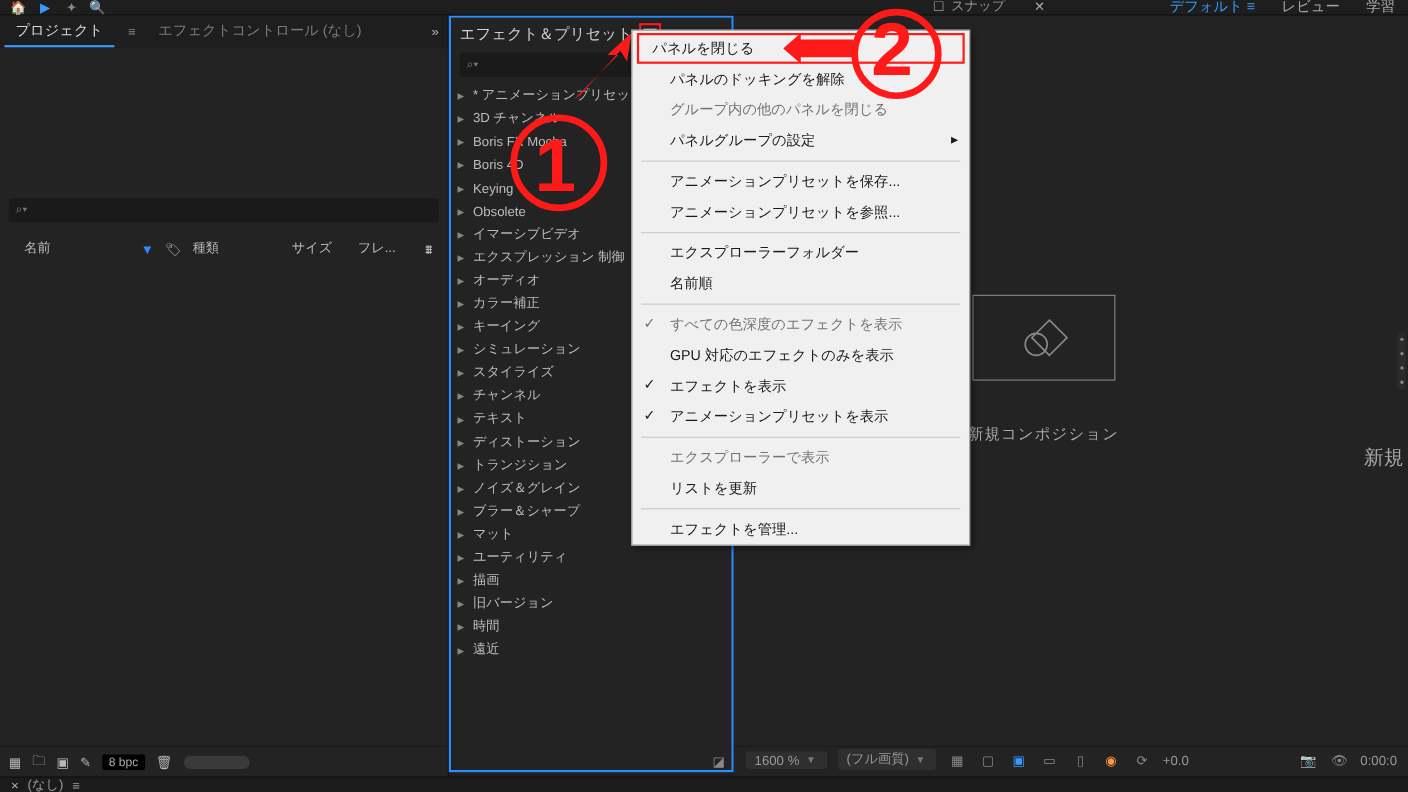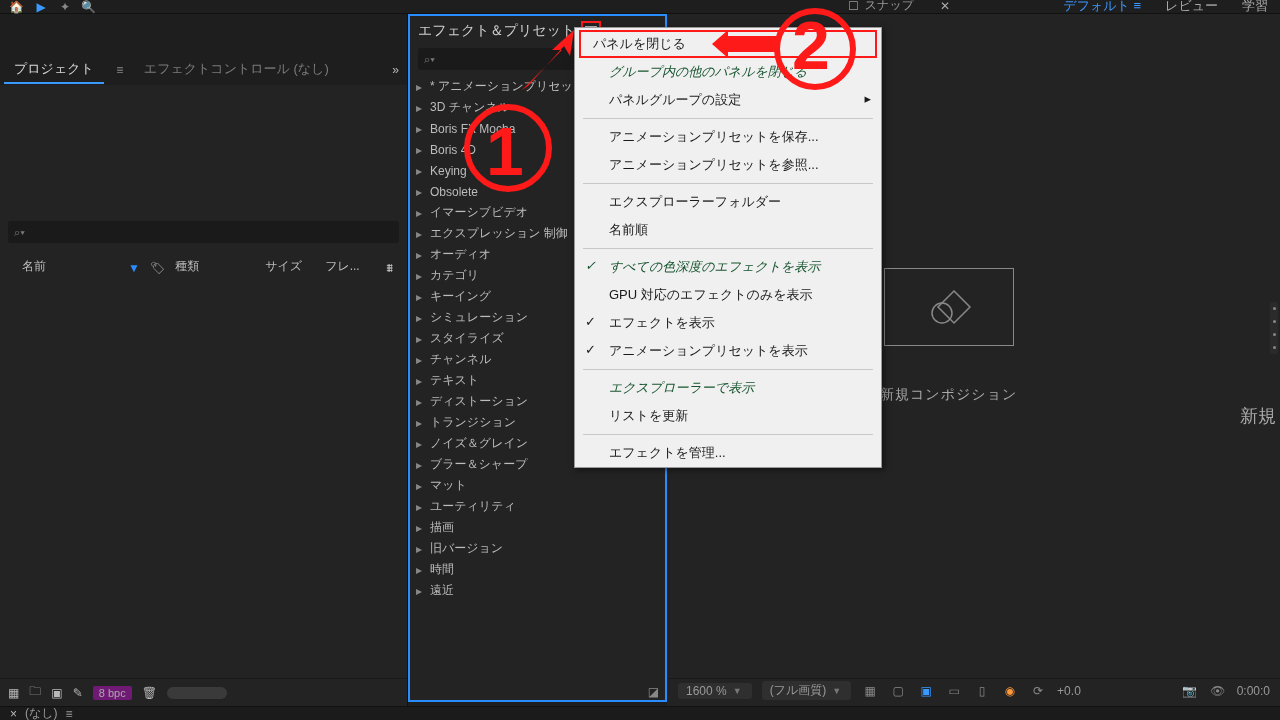--- a/index.html
+++ b/index.html
@@ -14,58 +14,58 @@
   .snap-group { position: absolute; right: 330px; top: -3px; color: #999; display: flex; align-items: center; gap: 6px; }
 
   
   .main { display: flex; height: 692px; }
   .col { display: flex; flex-direction: column; }
   .col-left { width: 408px; border-right: 1px solid #111; }
   .col-mid { width: 259px; }
   .col-right { flex: 1; background: #232323; }
 
   
-  .panel-tabs { height: 30px; display: flex; align-items: center; padding: 0 4px; gap: 6px; position: relative; margin-top: 41px; }
+  .panel-tabs { height: 30px; display: flex; align-items: center; padding: 0 4px; gap: 6px; position: relative; }
   .tab { padding: 4px 10px; color: #9a9a9a; border-bottom: 2px solid transparent; font-size: 13px; }
   .tab.active { color: #d8d8d8; border-bottom: 2px solid #3a99ff; }
   .tab-menu-icon { width: 16px; height: 16px; color: #888; margin-left: 2px; display:flex;align-items:center;justify-content:center;}
   .panel-tabs .chevrons { position: absolute; right: 8px; }
 
   
   .proj-body { flex: 1; background: #232323; padding: 8px; display:flex; flex-direction:column; gap:6px;}
   .search-row { display:flex; align-items:center; background:#1a1a1a; height:22px; border-radius:3px; padding:0 6px; margin-top:128px;}
   .search-row .mag { color:#777; font-size:11px; }
   .col-headers { display:flex; align-items:flex-end; height:22px; gap:10px; color:#bdbdbd; font-size:12px; margin-top:4px;}
   .col-headers .sort-arrow { color:#2a8dff; font-size:12px; }
   .col-headers .name { width:110px; padding-left:14px;}
   .col-headers .type { width:80px; }
   .col-headers .size { width:50px; }
   .flow-icon { color:#ccc; position:absolute; right:18px; margin-top:2px;}
   .proj-footer { height:28px; background:#232323; border-top:1px solid #1a1a1a; display:flex; align-items:center; gap:10px; padding:0 8px;}
-  .proj-footer .bpc { background:#701a75; padding:1px 6px; border-radius:2px; color:#aaa; font-size:11px;}
+  .proj-footer .bpc { background:#000000; padding:1px 6px; border-radius:2px; color:#aaa; font-size:11px;}
   .proj-footer .pill { width:60px; height:12px; background:#3a3a3a; border-radius:6px; }
 
   
   .fx-panel { flex:1; background:#232323; border:2px solid #2a8dff; display:flex; flex-direction:column; margin:0 0 4px 0;}
   .fx-tabs { height:30px; display:flex; align-items:center; padding:0 8px; }
   .fx-title { color:#d0d0d0; font-size:14px; }
   .fx-hamburger { width:20px; height:20px; border:2px solid #ff1a1a; margin-left:6px; display:flex;align-items:center;justify-content:center; position:relative;}
   .fx-hamburger .lines { width:12px; height:10px; display:flex; flex-direction:column; justify-content:space-between;}
   .fx-hamburger .lines span{ height:2px; background:#b8b8b8; display:block;}
   .fx-search { margin:2px 8px 4px 8px; height:22px; background:#1a1a1a; border-radius:3px; display:flex;align-items:center;padding:0 6px;}
   .tree { flex:1; overflow:hidden; padding:2px 6px;}
   .tree-item { display:flex; align-items:center; height:21px; color:#bcbcbc; font-size:12px; gap:4px;}
   .tree-item .tw { color:#888; width:10px; }
   .fx-footer { height:16px; display:flex; justify-content:flex-end; padding:0 6px; align-items:center;}
   .fx-footer .corner { color:#888; }
 
   
   .context-menu { position:absolute; left:574px; top:27px; width:308px; background:#f0f0f0; border:1px solid #999; box-shadow:2px 2px 6px rgba(0,0,0,.5); color:#1a1a1a; font-size:13px; z-index:50;}
   .cm-item { padding:5px 16px 5px 34px; position:relative; }
-  .cm-item.disabled { color:#14532d;font-style:italic; }
+  .cm-item.disabled { color:#737373; }
   .cm-item.boxed { border:2px solid #ff1a1a; margin:2px 4px 0 4px; padding:3px 12px 3px 12px;}
   .cm-sep { height:1px; background:#c8c8c8; margin:4px 8px; }
   .cm-item .check { position:absolute; left:10px; }
   .cm-item .bullet { position:absolute; left:14px; width:5px;height:5px;background:#222;border-radius:50%; top:11px;}
   .cm-item .sub-arrow { position:absolute; right:10px; }
 
   
   .anno { position:absolute; z-index:60; pointer-events:none; }
   .anno-circle1 { left:464px; top:104px; width:88px; height:88px; border:6px solid #ff1a1a; border-radius:50%;}
   .anno-num1 { left:486px; top:112px; font-size:68px; font-weight:900; color:#ff1a1a;}
@@ -195,21 +195,21 @@
           <div class="tree-item">
             <span class="tw">▸</span>
             <span>エクスプレッション 制御</span>
           </div>
           <div class="tree-item">
             <span class="tw">▸</span>
             <span>オーディオ</span>
           </div>
           <div class="tree-item">
             <span class="tw">▸</span>
-            <span>カテゴリ</span>
+            <span>カラー補正</span>
           </div>
           <div class="tree-item">
             <span class="tw">▸</span>
             <span>キーイング</span>
           </div>
           <div class="tree-item">
             <span class="tw">▸</span>
             <span>シミュレーション</span>
           </div>
           <div class="tree-item">
@@ -286,20 +286,21 @@
 <div style="position:absolute; right:4px; top:404px; color:#aaa; font-size:18px;">新規</div>
 <div class="right-handle">
     <span></span>
     <span></span>
     <span></span>
     <span></span>
   </div>
 
 <div class="context-menu">
   <div class="cm-item boxed hoverable">パネルを閉じる</div>
+  <div class="cm-item hoverable">パネルのドッキングを解除</div>
   <div class="cm-item disabled">グループ内の他のパネルを閉じる</div>
   <div class="cm-item hoverable">
     <span>パネルグループの設定</span>
     <span class="sub-arrow">▸</span>
   </div>
   <div class="cm-sep"></div>
   <div class="cm-item hoverable">アニメーションプリセットを保存...</div>
   <div class="cm-item hoverable">アニメーションプリセットを参照...</div>
   <div class="cm-sep"></div>
   <div class="cm-item hoverable">エクスプローラーフォルダー</div>

